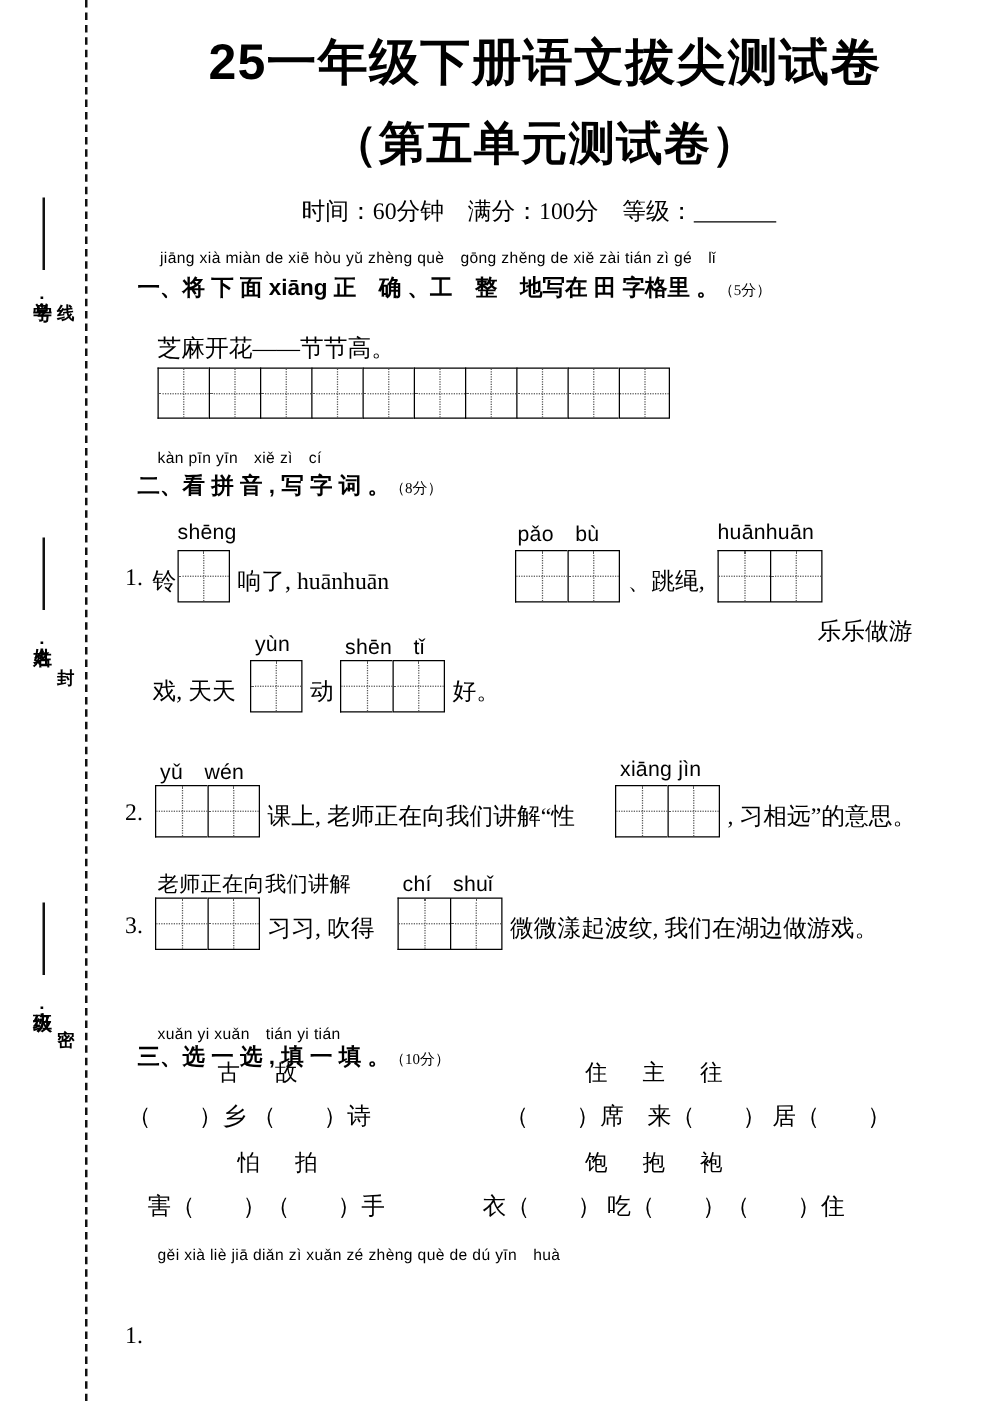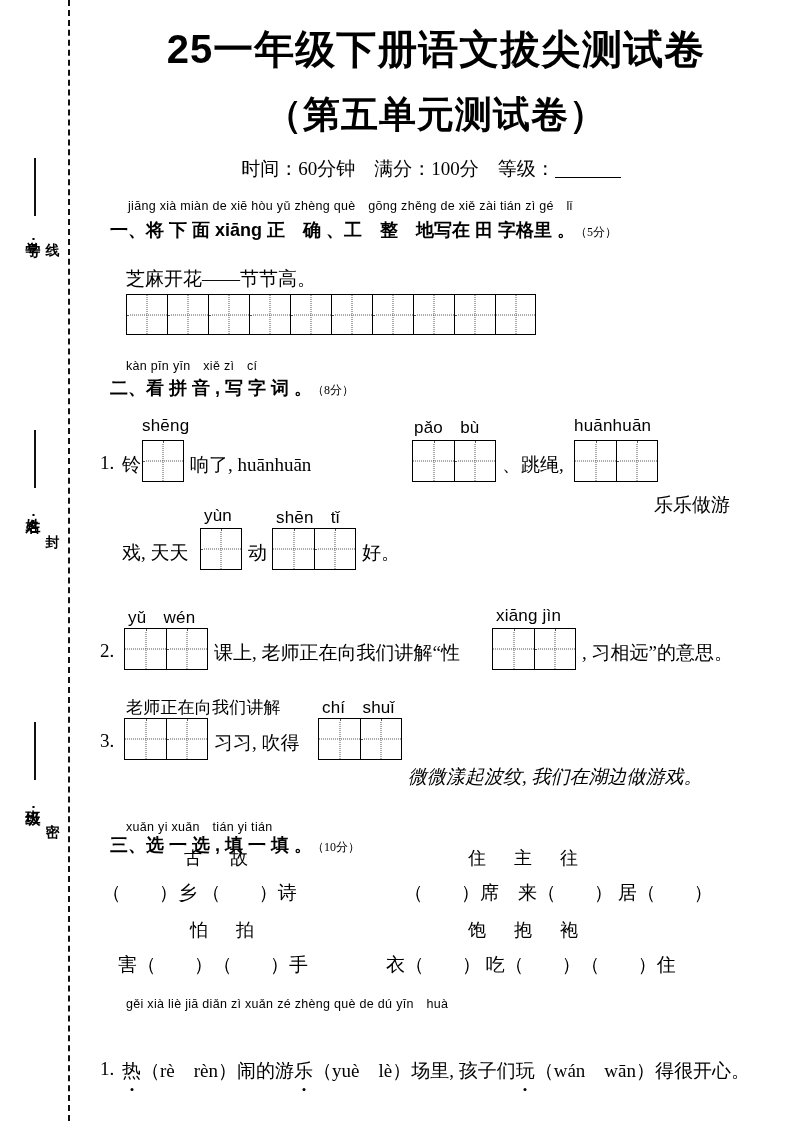--- a/index.html
+++ b/index.html
@@ -260,36 +260,35 @@
     <div class="tzg sm" style="left:38px;top:718px;">
         <div class="cell"></div>
         <div class="cell"></div>
       </div>
     <div class="bodytext" style="left:128px;top:730px;">习习, 吹得</div>
     <div class="pylabel" style="left:236px;top:696px;">chí　shuǐ</div>
     <div class="tzg sm" style="left:232px;top:718px;">
         <div class="cell"></div>
         <div class="cell"></div>
       </div>
-    <div class="bodytext" style="left:322px;top:764px;font-style:italic;">微微漾起波纹, 我们在湖边做游戏。</div>
+    <div class="bodytext" style="left:322px;top:730px;">微微漾起波纹, 我们在湖边做游戏。</div>
 
     <div class="pyline" style="left:40px;top:788px;margin-top:31px;">xuǎn yi xuǎn　tián yi tián</div>
     <div class="qhead" style="left:24px;top:806px;margin-top:27px;">
       <span>三、选 一 选 , 填 一 填 。</span><span class="pts">（10分）</span>
     </div>
 
-    <div class="optrow" style="left:98px;top:846px;">古　故</div>
+    <div class="optrow" style="left:88px;top:846px;">古　故</div>
     <div class="optrow" style="left:382px;top:846px;">住　主　往</div>
     <div class="fillrow" style="left:16px;top:880px;">（　　）乡 （　　）诗</div>
     <div class="fillrow" style="left:318px;top:880px;">（　　）席　来（　　） 居（　　）</div>
 
     <div class="optrow" style="left:104px;top:918px;">怕　拍</div>
     <div class="optrow" style="left:382px;top:918px;">饱　抱　袍</div>
     <div class="fillrow" style="left:32px;top:952px;">害（　　）（　　）手</div>
     <div class="fillrow" style="left:300px;top:952px;">衣（　　） 吃（　　）（　　）住</div>
 
     <div class="pyline" style="left:40px;top:996px;">gěi xià liè jiā diǎn zì xuǎn zé zhèng què de dú yīn　huà</div>
 
     <div class="bodytext" style="left:14px;top:1058px;">1.</div>
-    <div class="bodytext" id="q4-line" style="left:36px;top:1058px;"><span class="dotted-under">热</span><span>（rè　rèn）闹的游</span><span class="dotted-under">乐</span><span>（yuè　lè）场里, 孩子们</span><span class="dotted-under">玩</span><span>（wán　wān）得很开心。</span></div>
 
   </div>
 </div>
 
 </body></html>

